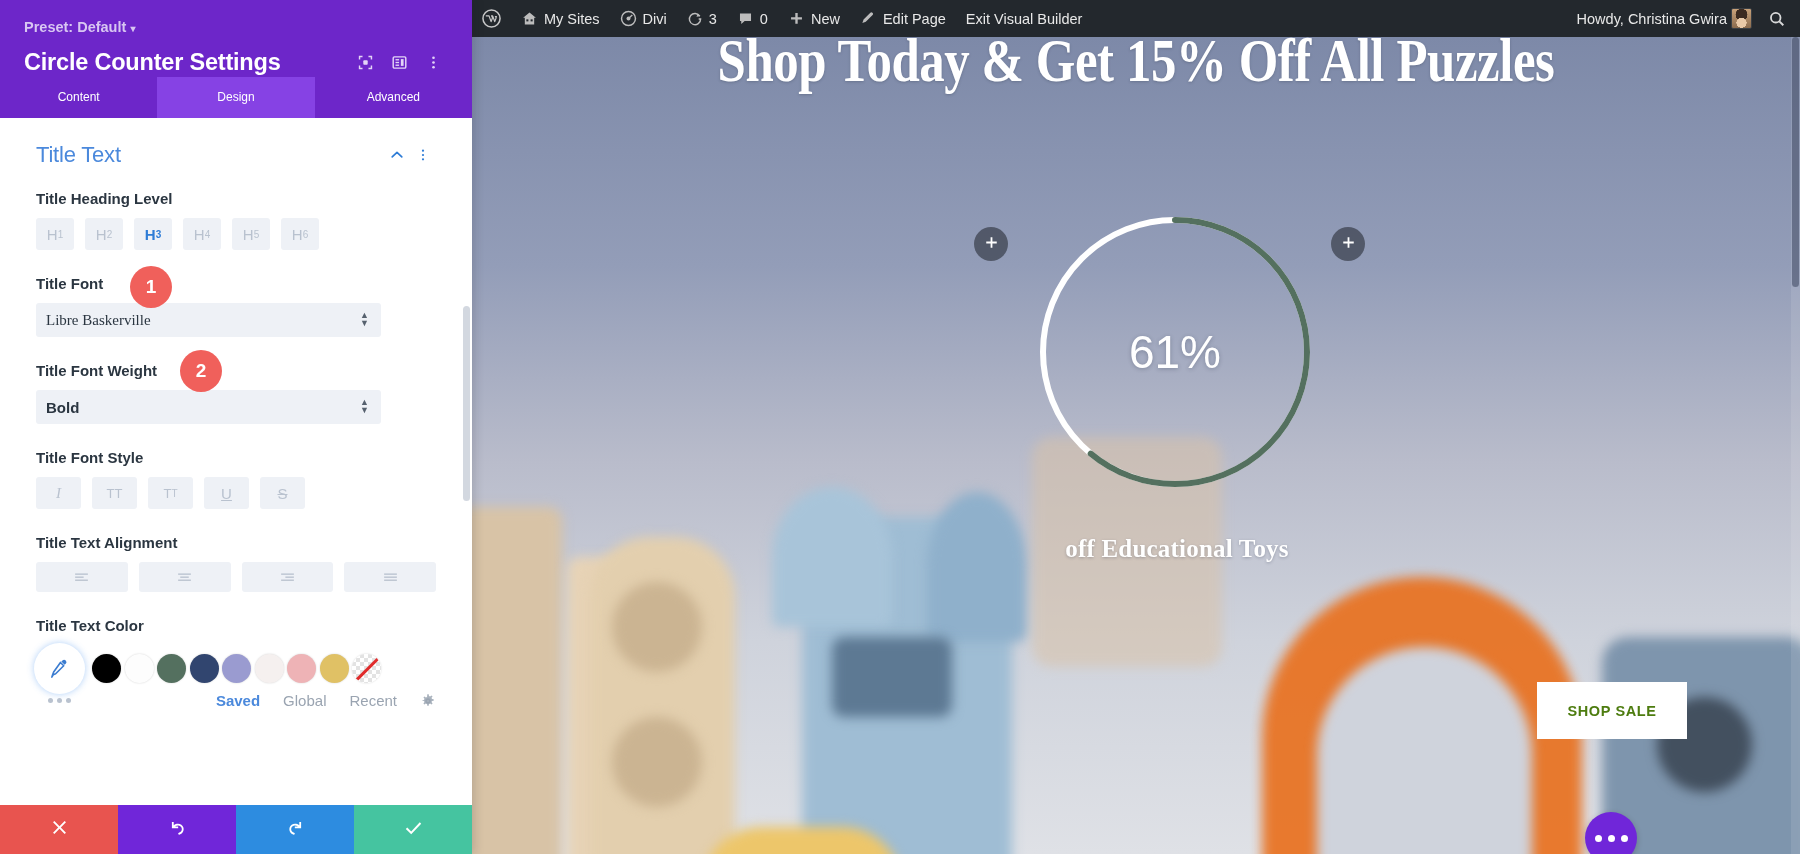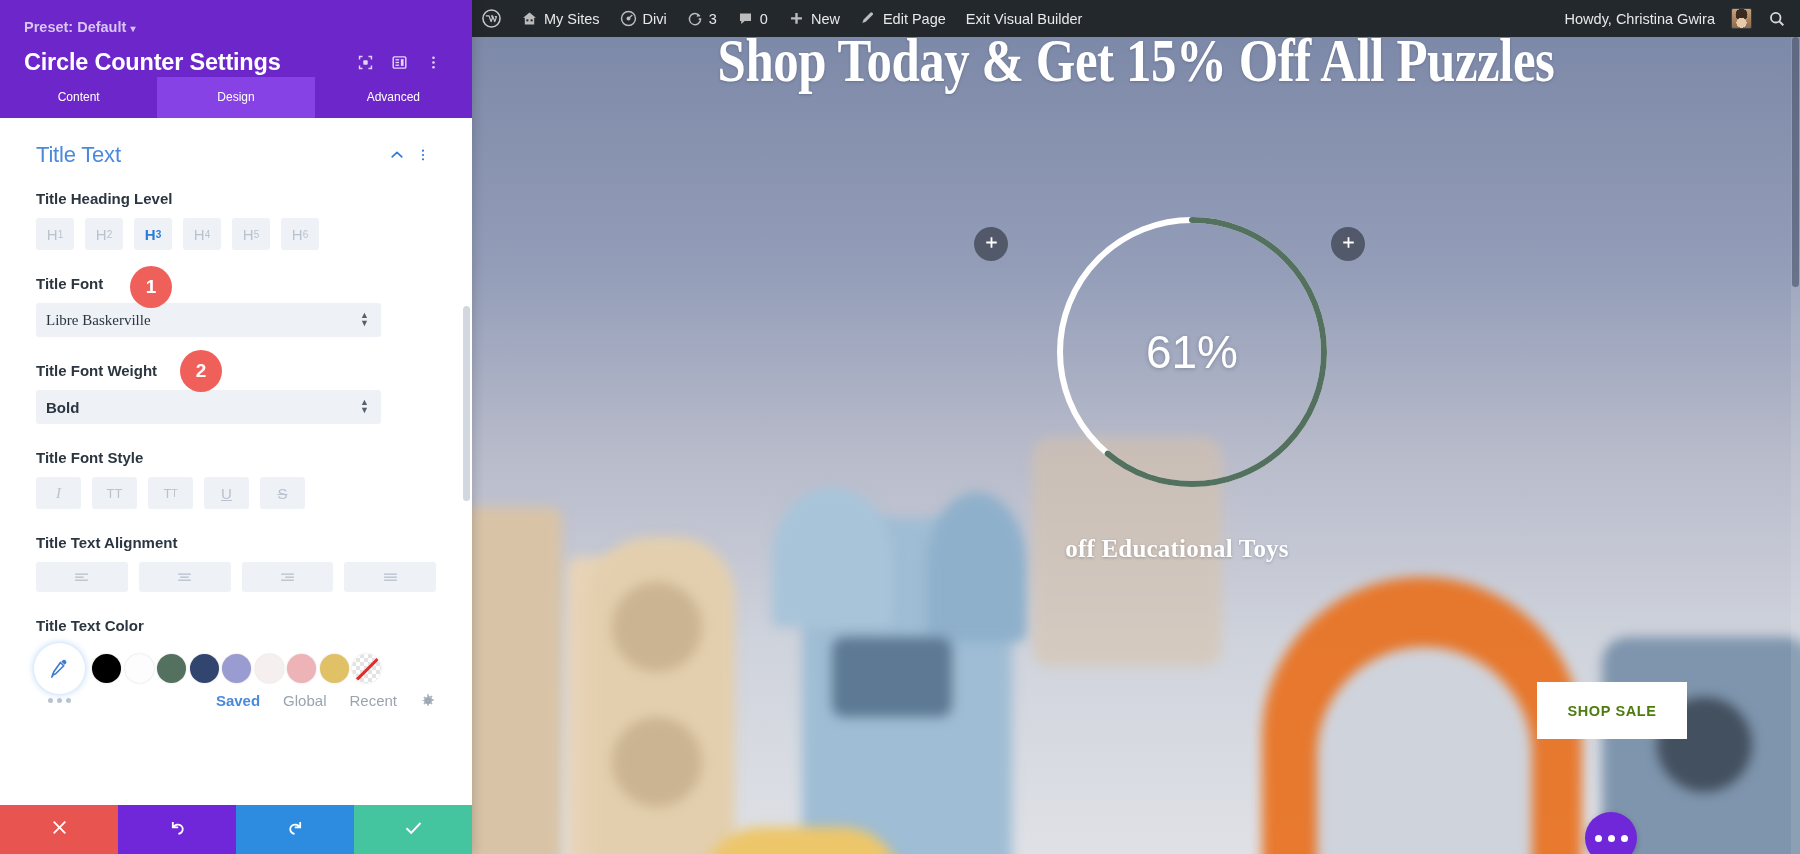--- a/index.html
+++ b/index.html
@@ -17,21 +17,21 @@
     display:flex; align-items:center; z-index:40;
     font-size:14.5px;
   }
   .ab-item{
     display:flex; align-items:center; gap:6px;
     height:37px; padding:0 10px; color:#e8e8e8; white-space:nowrap;
   }
   .ab-item:first-child{ padding-left:10px; }
   .ab-ico{ display:inline-flex; align-items:center; justify-content:center; opacity:.92; }
   .ab-spacer{ flex:1 1 auto; }
-  #howdy{ display:flex; align-items:center; gap:16px; padding-right:8px; }
+  #howdy{ display:flex; align-items:center; gap:4px; padding-right:8px; }
   #avatar{
     width:21px; height:21px; border-radius:2px;
     background:
       radial-gradient(circle at 50% 72%, #e8c9a8 0 30%, rgba(232,201,168,0) 31%),
       radial-gradient(circle at 50% 30%, #3b2a20 0 36%, rgba(59,42,32,0) 37%),
       linear-gradient(#c9a27a,#8a6b4e);
     border:1px solid #3a3f44;
   }
   #search-ab{ padding:0 14px 0 8px; }
 
@@ -51,21 +51,21 @@
     font-family:"Liberation Serif", serif;
     font-weight:700; font-size:62px; line-height:1.0;
     letter-spacing:-0.5px;
     transform:scaleX(.82); transform-origin:50% 0;
     text-shadow:0 1px 3px rgba(40,50,70,.28);
     z-index:6;
   }
 
   
   #circle-counter{
-    position:absolute; left:570px; top:165px; width:300px; height:300px; z-index:7;
+    position:absolute; left:553px; top:165px; width:300px; height:300px; z-index:7;
   }
   #circle-counter svg{ width:300px; height:300px; display:block; }
   #cc-number{
     position:absolute; inset:0; display:flex; align-items:center; justify-content:center;
     color:#fff; font-size:46px; font-weight:400;
     font-family:"Liberation Sans", sans-serif;
     text-shadow:0 1px 4px rgba(40,50,70,.3);
   }
   #cc-title{
     position:absolute; left:480px; top:498px; width:450px; text-align:center;

